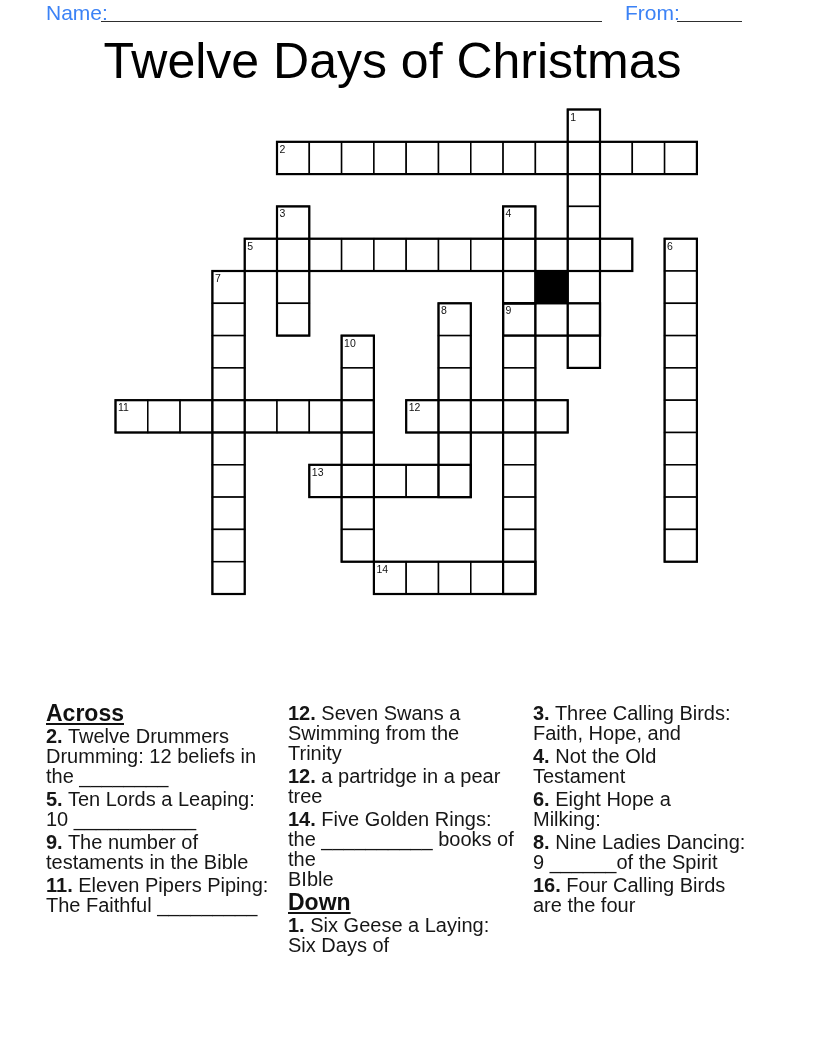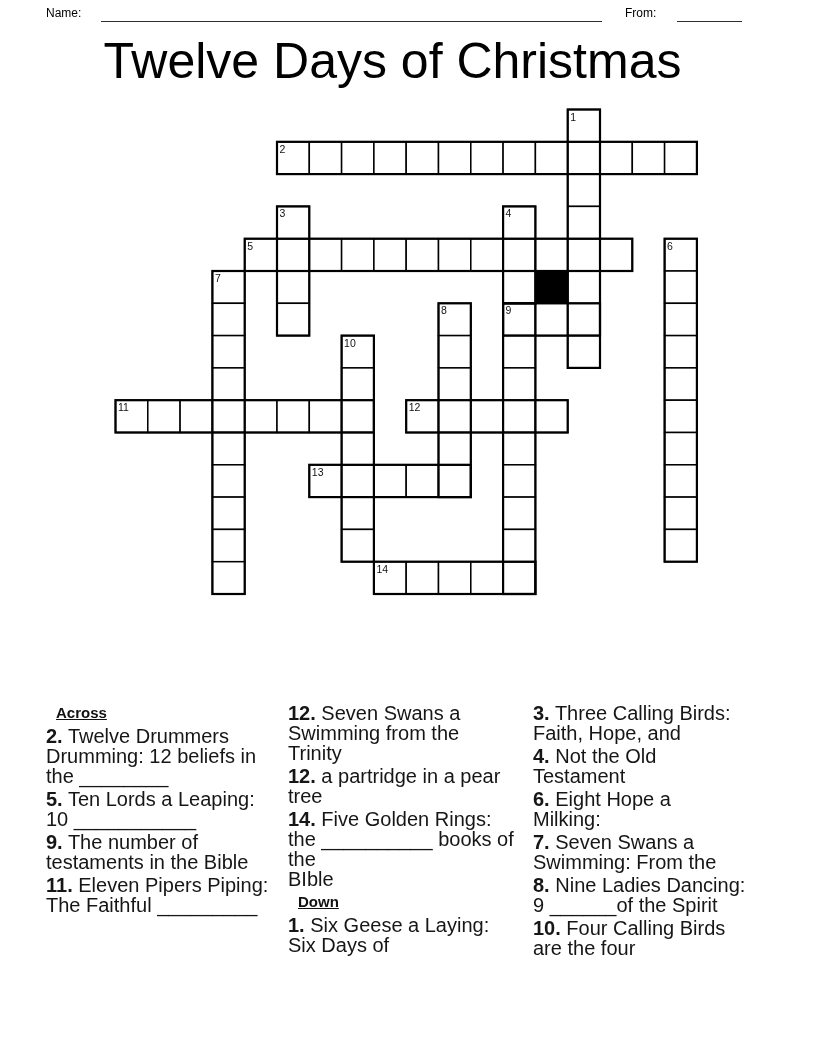--- a/index.html
+++ b/index.html
@@ -1,38 +1,38 @@
 <!DOCTYPE html>
 <html><head>
 <meta charset="utf-8">
 <style>
   html,body{margin:0;padding:0;}
   body{
     width:816px;height:1056px;position:relative;background:#ffffff;
     font-family:"Liberation Sans",sans-serif;color:#000;overflow:hidden;
   }
-  .hdr-label{position:absolute;font-size:12px;line-height:20px;color:#000000;text-align:center;}
+  .hdr-label{position:absolute;font-size:21px;line-height:20px;color:#3b82f6;text-align:center;}
   #name-label{left:46px;top:3px;}
   #date-label{left:625px;top:3px;}
   .write-line{position:absolute;height:0;border-bottom:1.6px solid #2e2e2e;}
   #name-line{left:101px;top:21px;width:501px;}
   #date-line{left:677px;top:21px;width:65px;}
   #page-title{
     position:absolute;left:0;top:33px;width:785px;text-align:center;
     font-size:50px;line-height:56px;color:#000;white-space:nowrap;
   }
   #grid-svg{position:absolute;left:0;top:0;}
   #grid-svg text{font-family:"Liberation Sans",sans-serif;fill:#111;}
   .clue-col{position:absolute;top:703px;}
   #clue-col-1{left:46px;width:232px;}
   #clue-col-2{left:288px;width:240px;}
   #clue-col-3{left:533px;width:222px;}
   .clue-header{
-    font-size:15px;line-height:20px;font-weight:bold;
-    text-decoration:underline;color:#111;margin:0 0 3px 10px;
+    font-size:23px;line-height:20px;font-weight:bold;
+    text-decoration:underline;color:#111;margin:0 0 3px 0;
   }
   .clue{font-size:20px;line-height:20px;color:#161616;margin:0 0 3px 0;}
   .clue .num{font-weight:bold;}
   .clue .txt{white-space:pre-line;}
 </style>
 </head>
 <body>
 
 <div class="hdr-label" id="name-label">Name:</div>
 <div class="write-line" id="name-line"></div>
@@ -194,19 +194,17 @@
     <div class="clue"><span class="num">1.</span><span class="txt"> Six Geese a Laying:
 Six Days of</span></div>
   </div>
 <div class="clue-col" id="clue-col-3">
     <div class="clue"><span class="num">3.</span><span class="txt"> Three Calling Birds:
 Faith, Hope, and</span></div>
     <div class="clue"><span class="num">4.</span><span class="txt"> Not the Old
 Testament</span></div>
     <div class="clue"><span class="num">6.</span><span class="txt"> Eight Hope a
 Milking:</span></div>
-    <div class="clue"><span class="num">7.</span><span class="txt"> Seven Swans a
-Swimming: From the</span></div>
     <div class="clue"><span class="num">8.</span><span class="txt"> Nine Ladies Dancing:
 9 ______of the Spirit</span></div>
-    <div class="clue"><span class="num">10.</span><span class="txt"> Four Calling Birds
+    <div class="clue"><span class="num">16.</span><span class="txt"> Four Calling Birds
 are the four</span></div>
   </div>
 
 </body></html>

